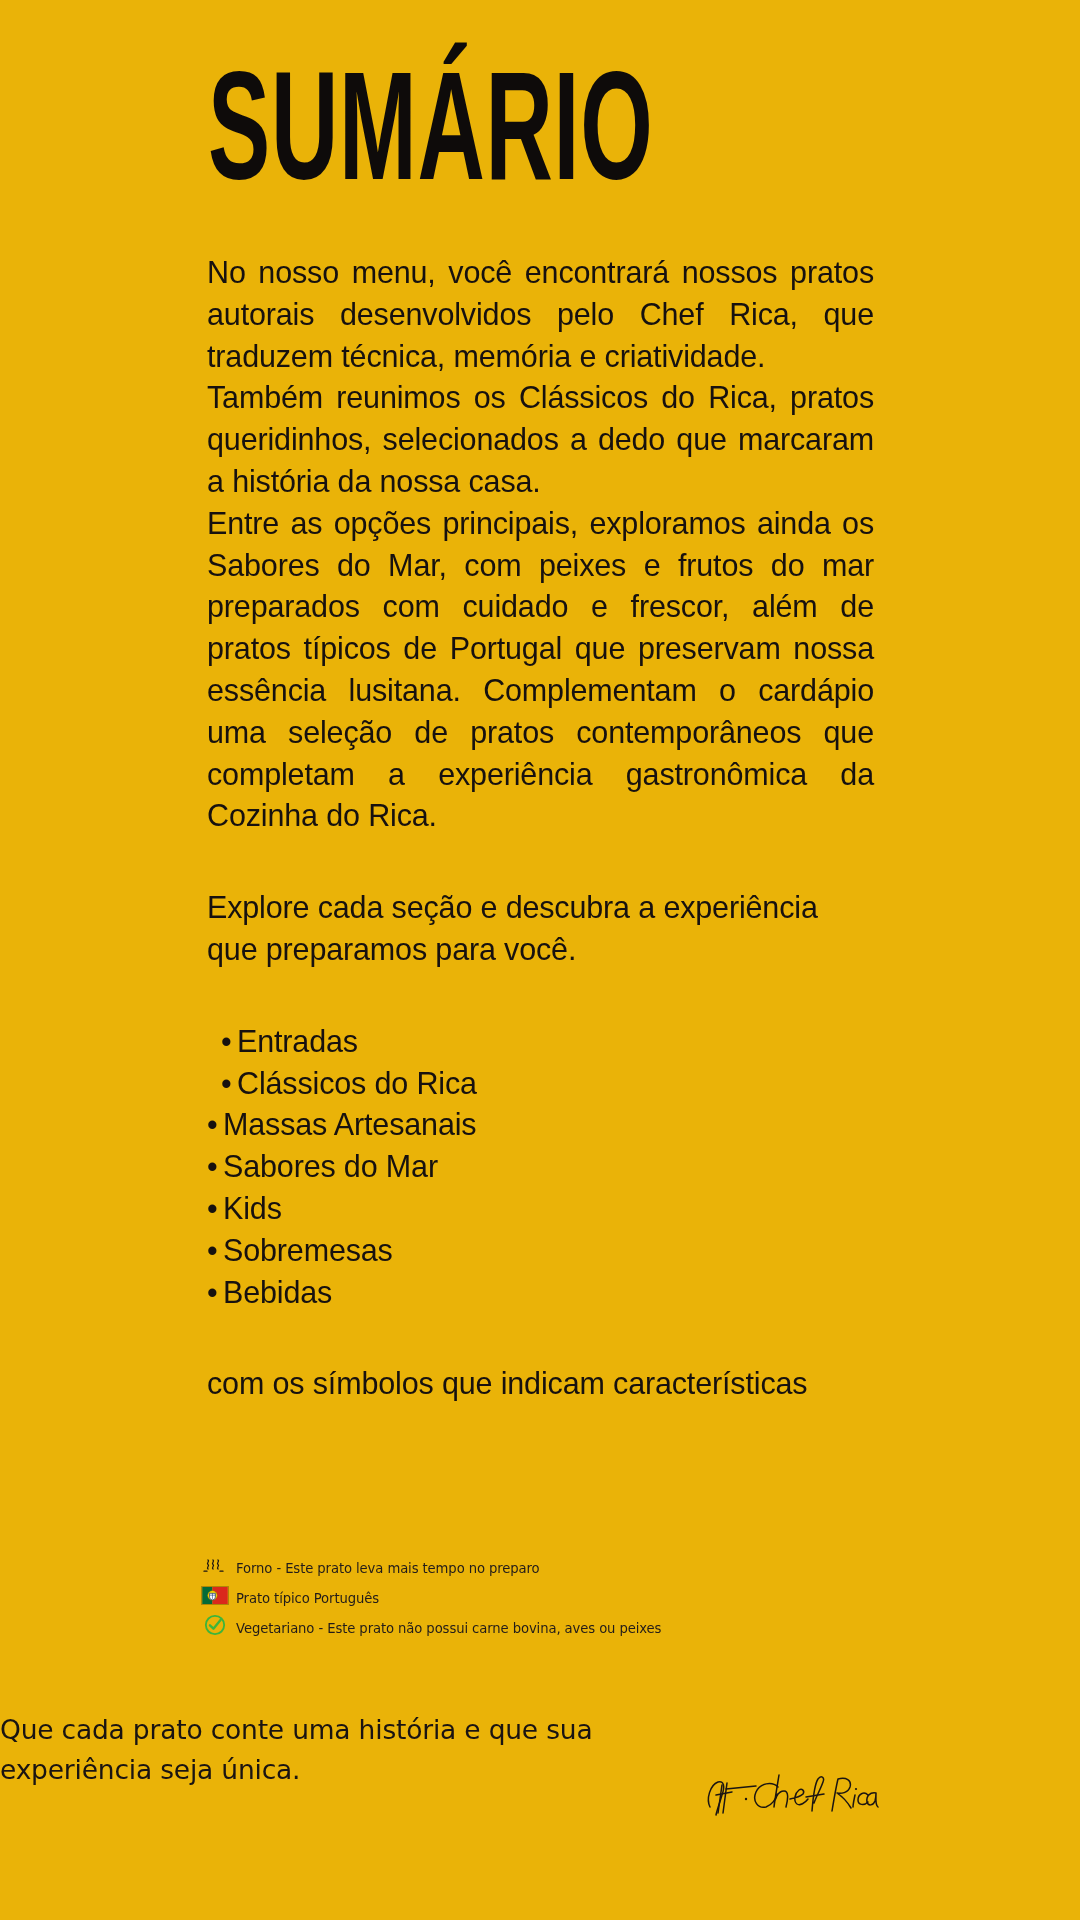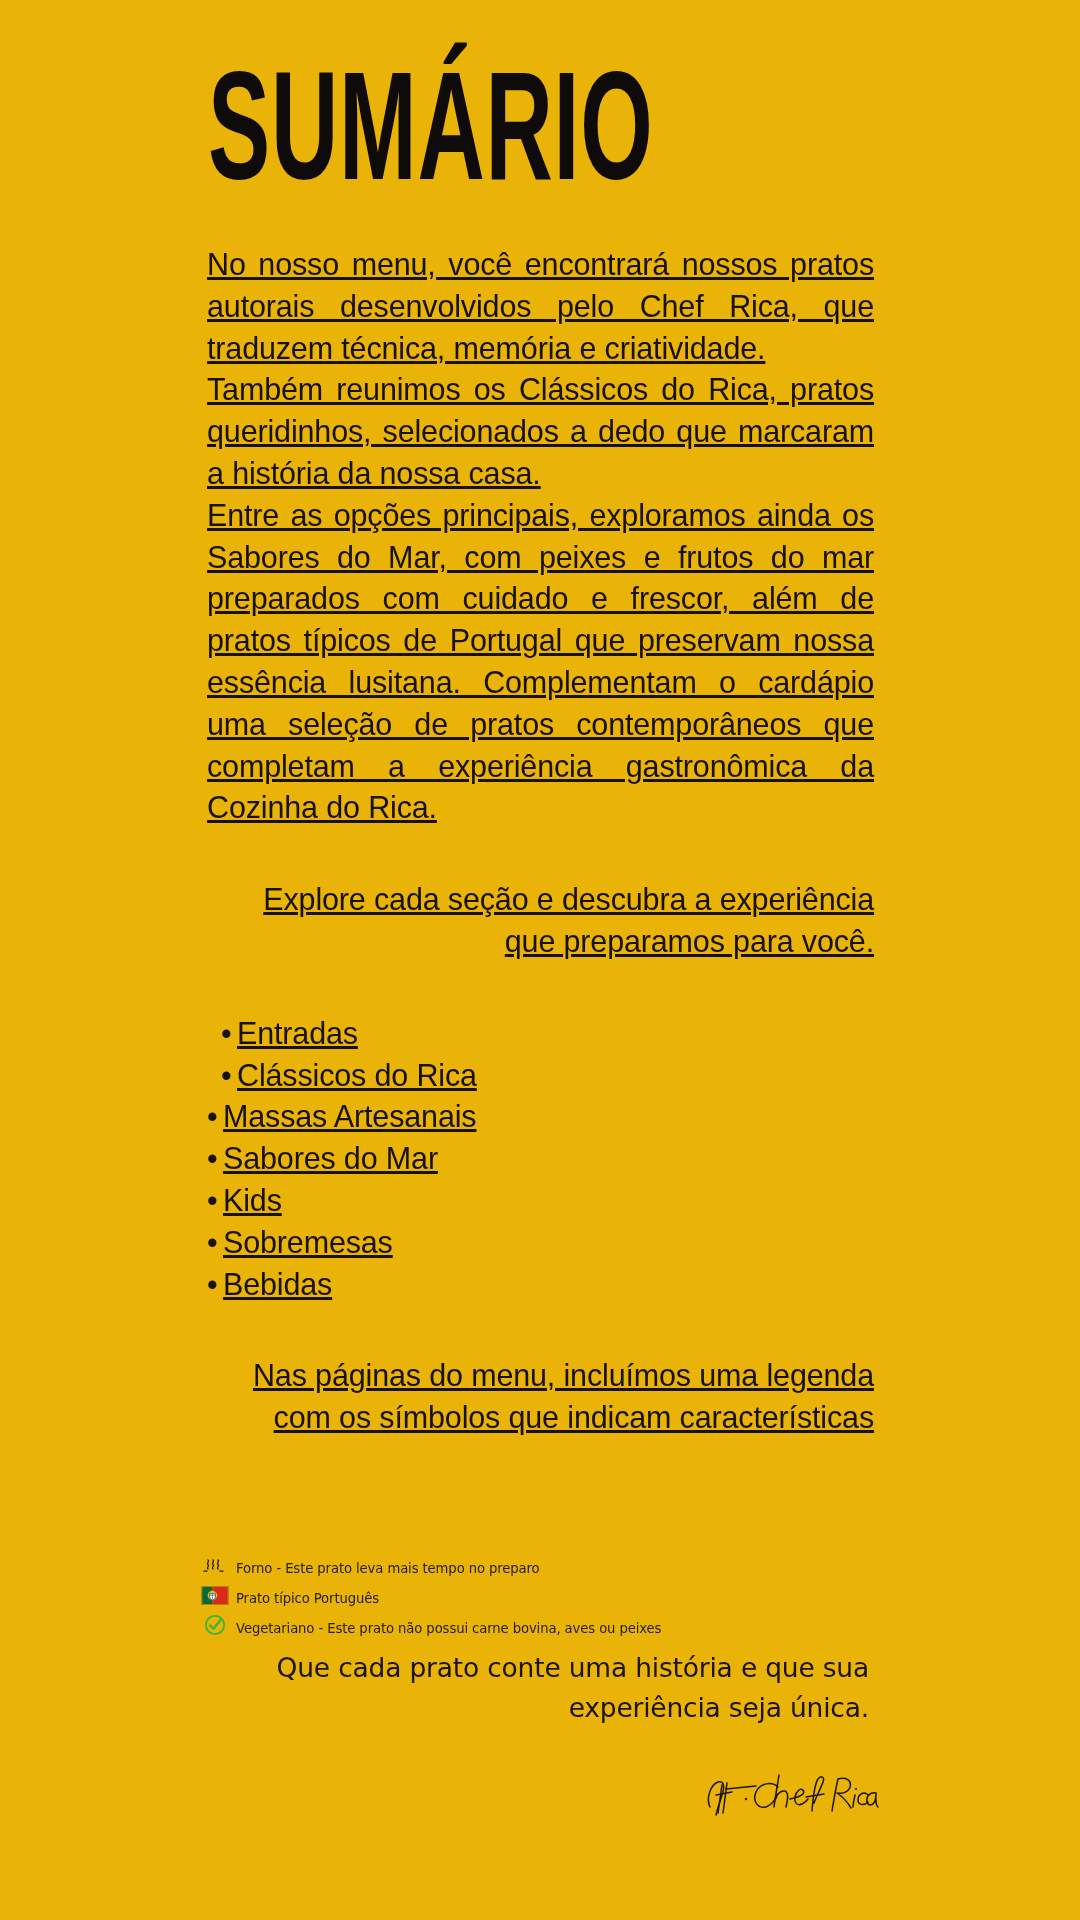--- a/index.html
+++ b/index.html
@@ -43,38 +43,37 @@
     margin: 0;
     transform: scaleX(0.74) scaleY(1.22);
     transform-origin: left top;
     white-space: nowrap;
   }
 
   
   .content {
     position: absolute;
     left: 207px;
-    top: 244px;
+    top: 252px;
     width: 667px;
-    text-decoration: underline;
   }
 
   .para {
     font-size: 30.5px;
     line-height: 41.8px;
     letter-spacing: -0.15px;
     color: #17110f;
     margin: 0;
     text-align: justify;
     text-justify: inter-word;
     font-weight: 400;
   }
 
   .para-left {
-    text-align: right;
+    text-align: left;
   }
 
   .gap-lg { height: 50px; }
 
   
   .bullets {
     list-style: none;
     margin: 0;
     padding: 0;
   }
@@ -130,23 +129,23 @@
     width: 26px;
     height: 17px;
     display: block;
     border: 0.5px solid rgba(0,0,0,0.25);
   }
 
   
   .footer {
     position: absolute;
     left: 0;
-    top: 1648px;
+    top: 1710px;
     width: 869px;
-    text-align: right;
+    text-align: left;
   }
   .footer-line {
     font-family: "DejaVu Sans", sans-serif;
     font-size: 26.5px;
     line-height: 40px;
     color: #1a1412;
     letter-spacing: -0.2px;
     font-weight: 400;
   }
 
@@ -186,21 +185,20 @@
         <li class="indent"><span class="dot">•</span><span>Clássicos do Rica</span></li>
         <li><span class="dot">•</span><span>Massas Artesanais</span></li>
         <li><span class="dot">•</span><span>Sabores do Mar</span></li>
         <li><span class="dot">•</span><span>Kids</span></li>
         <li><span class="dot">•</span><span>Sobremesas</span></li>
         <li><span class="dot">•</span><span>Bebidas</span></li>
       </ul>
 
     <div class="gap-lg"></div>
 
-    <div class="para para-left">Nas páginas do menu, incluímos uma legenda</div>
     <div class="para para-left">com os símbolos que indicam características</div>
 
   </div>
 
   <div class="legend">
 
     <div class="legend-row">
       <span class="legend-icon">
         <svg width="26" height="18" viewBox="0 0 26 18" aria-hidden="true">
           <g fill="none" stroke="#1b1512" stroke-width="1.3" stroke-linecap="round">

